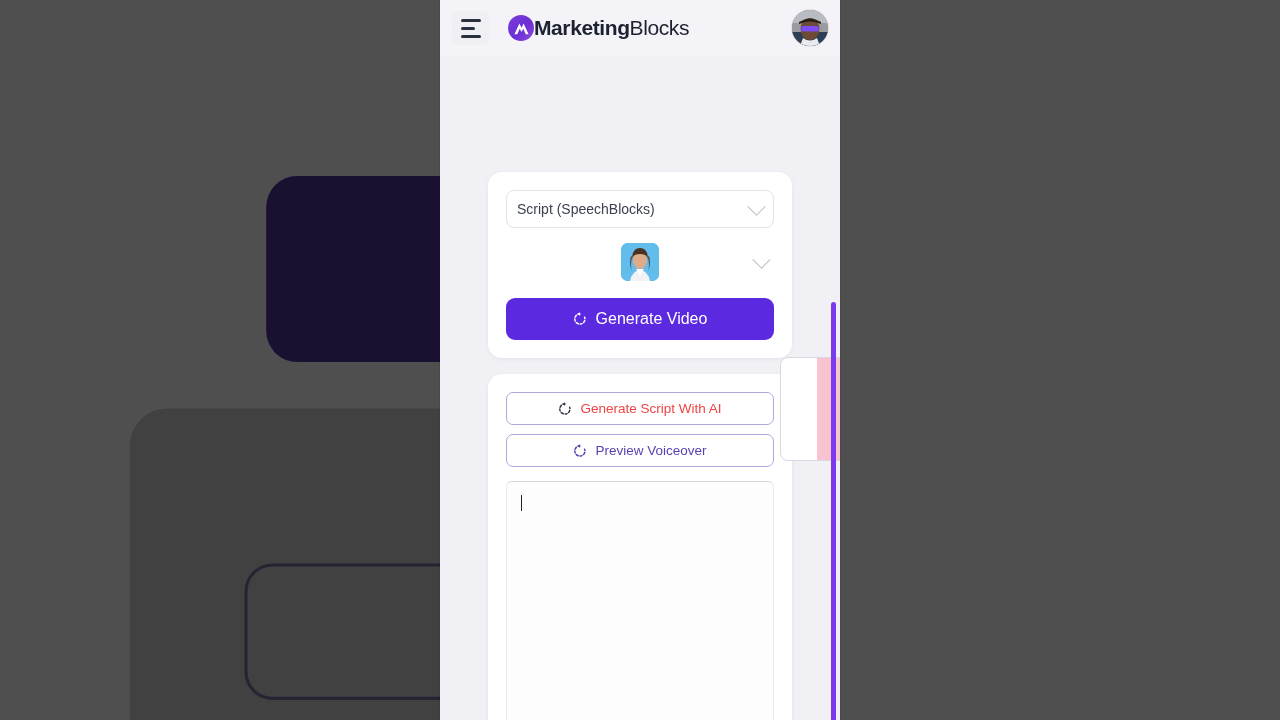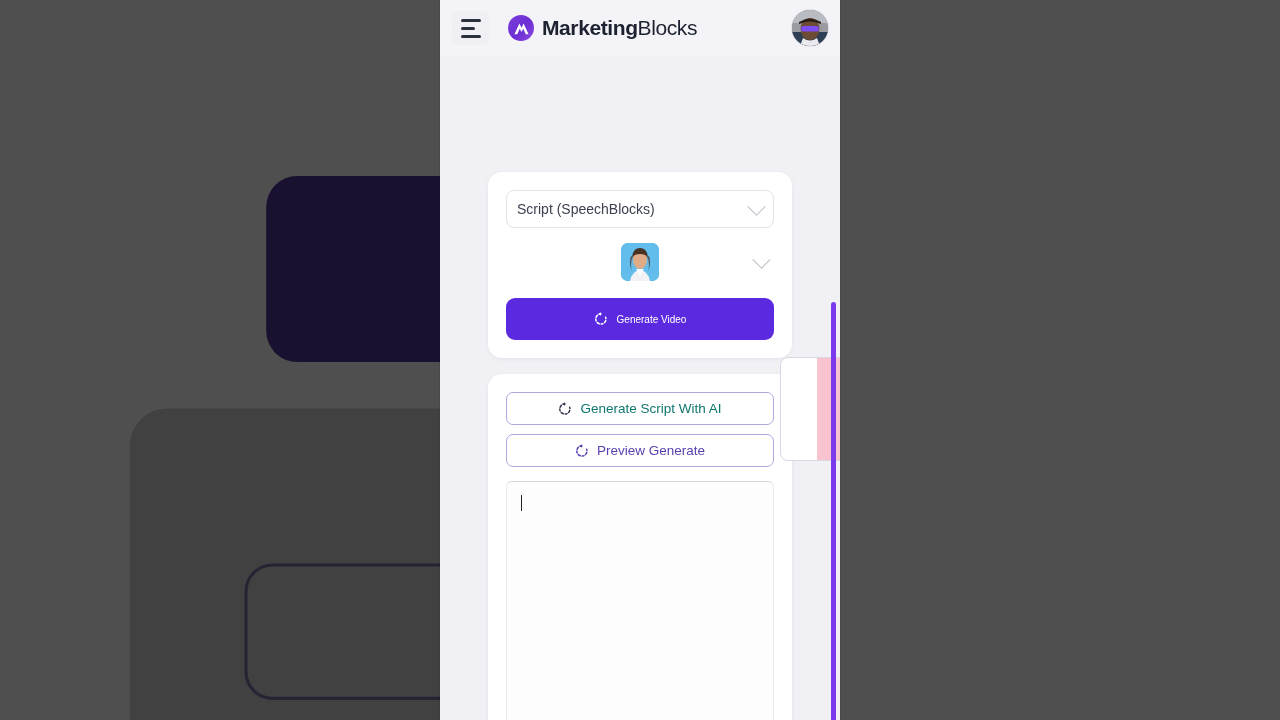--- a/index.html
+++ b/index.html
@@ -98,21 +98,20 @@
     flex-shrink: 0;
   }
   .ham i { display:block; height: 3px; background:#2b3040; border-radius:2px; }
   .ham i:nth-child(1){ width: 20px; }
   .ham i:nth-child(2){ width: 14px; margin-right: 6px; }
   .ham i:nth-child(3){ width: 20px; }
 
   .brand {
     display: flex;
     align-items: center;
-    gap: 8px;
     margin-left: 18px;
     justify-content: center;
   }
   .logo-mark {
     width: 26px; height: 26px;
     border-radius: 50%;
     background: linear-gradient(135deg,#7b3ddb 0%,#6c2fd4 55%,#8f4ae0 100%);
     display: flex; align-items: center; justify-content: center;
     flex-shrink: 0;
   }
@@ -198,33 +197,33 @@
   .btn-primary {
     margin-top: 14px;
     height: 42px;
     border-radius: 9px;
     background: #5b2ae0;
     color: #fff;
     display: flex;
     align-items: center;
     justify-content: center;
     gap: 9px;
-    font-size: 10px;
+    font-size: 16px;
     cursor: pointer;
     border: none;
     width: 100%;
     font-family: inherit;
   }
 
   .btn-outline {
     height: 33px;
     border-radius: 7px;
     border: 1px solid #b0a5dd;
     background: #fff;
-    color: #0f766e;
+    color: #ef4444;
     display: flex;
     align-items: center;
     justify-content: center;
     gap: 8px;
     font-size: 13.5px;
     cursor: pointer;
     width: 100%;
     font-family: inherit;
   }
   .btn-outline + .btn-outline { margin-top: 9px; }
@@ -397,21 +396,21 @@
           <span>Generate Script With AI</span>
         </button>
 
         <button class="btn-outline accent">
           <span class="spinner-ic">
             <svg width="14" height="14" viewBox="0 0 16 16" aria-hidden="true">
               <path d="M8 2.2 A5.8 5.8 0 1 0 13.3 6" fill="none" stroke="#5b3fb0" stroke-width="1.7" stroke-linecap="round" stroke-dasharray="2.4 2.1"></path>
               <path d="M8 0.2 L8 4.4 L5 2.3 Z" fill="#5b3fb0"></path>
             </svg>
           </span>
-          <span>Preview Generate</span>
+          <span>Preview Voiceover</span>
         </button>
 
         <div class="script-box">
           <span class="caret"></span>
         </div>
       </div>
 
       <div class="preview-card">
         <div class="pink"></div>
 

